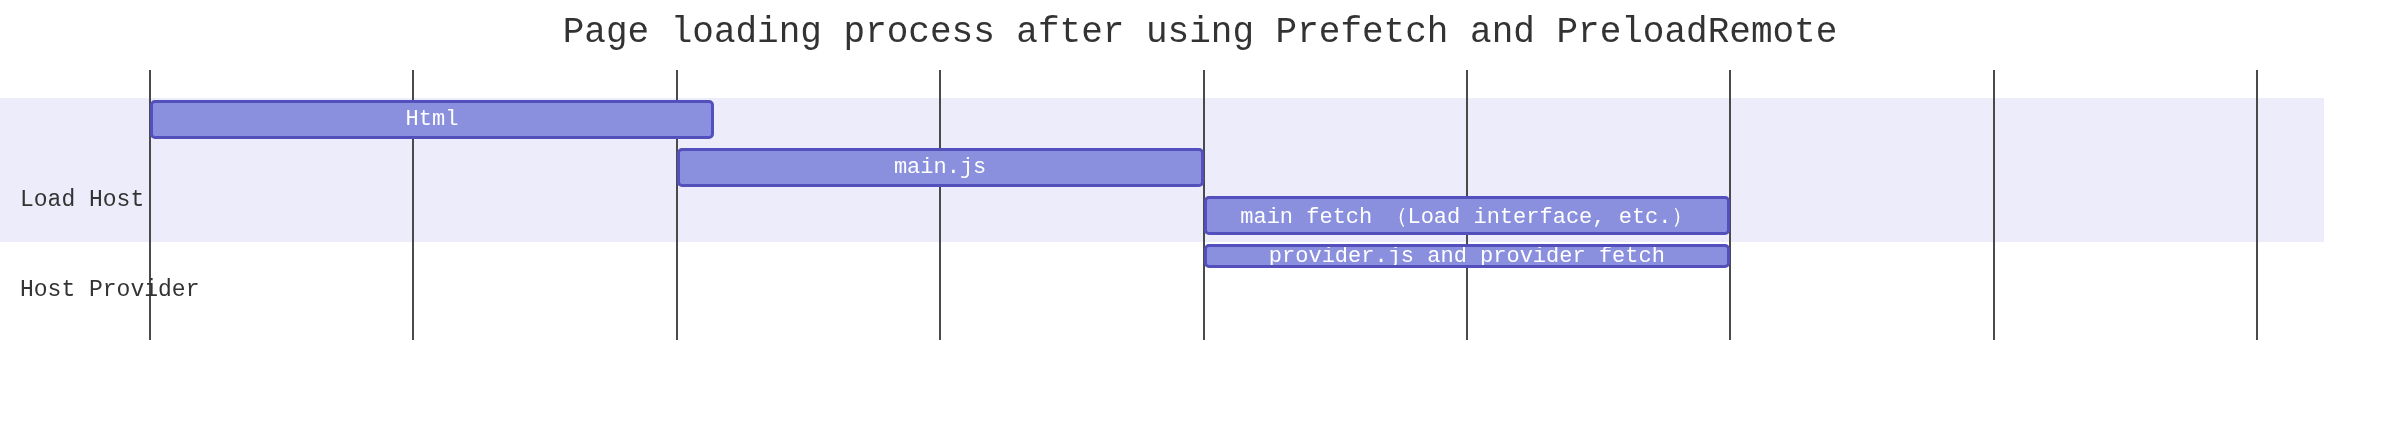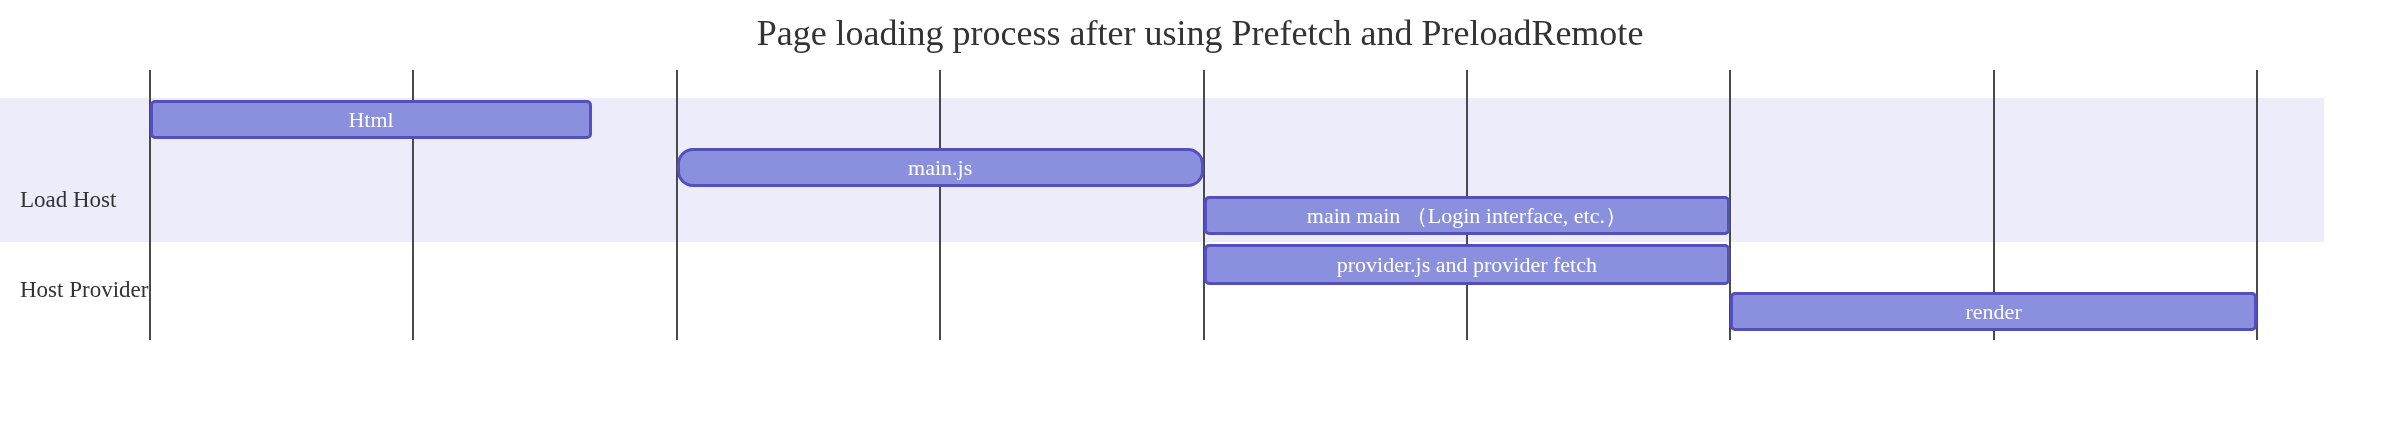--- a/index.html
+++ b/index.html
@@ -1,21 +1,21 @@
 <!DOCTYPE html>
 <html style="--bg: #ffffff; --title-color: #333333; --label-color: #333333; --grid-color: #4a4a4a; --band-fill: #ececfb; --bar-fill: #8a90dd; --bar-border: #534fbc; --bar-text: #ffffff;"><head>
 <meta charset="utf-8">
 <style>
   html, body { margin: 0; padding: 0; background: #ffffff; }
   .canvas {
     position: relative;
     width: 2400px;
     height: 440px;
     background: var(--bg, #ffffff);
-    font-family: Liberation Serif, serif;
+    font-family: Liberation Mono, monospace;
     overflow: hidden;
   }
   .chart-title {
     position: absolute;
     top: 12px;
     left: 0;
     width: 2400px;
     text-align: center;
     font-size: 36px;
     font-weight: 500;
@@ -76,23 +76,22 @@
       <div class="grid-line" style="left: 412.375px; top: 70px; height: 270px;"></div>
       <div class="grid-line" style="left: 675.75px; top: 70px; height: 270px;"></div>
       <div class="grid-line" style="left: 939.125px; top: 70px; height: 270px;"></div>
       <div class="grid-line" style="left: 1202.5px; top: 70px; height: 270px;"></div>
       <div class="grid-line" style="left: 1465.88px; top: 70px; height: 270px;"></div>
       <div class="grid-line" style="left: 1729.25px; top: 70px; height: 270px;"></div>
       <div class="grid-line" style="left: 1992.62px; top: 70px; height: 270px;"></div>
       <div class="grid-line" style="left: 2256px; top: 70px; height: 270px;"></div>
     </div>
   <div class="layer" id="bars-layer">
-      <div class="task-bar" style="left: 150px; width: 442px; top: 100px; height: 39px;">Html</div>
-      <div class="task-bar" style="left: 676.75px; width: 526.75px; top: 148px; height: 39px; border-radius: 16px;">main.js</div>
-      <div class="task-bar" style="left: 1203.5px; width: 526.75px; top: 196px; height: 39px;">main main （Login interface, etc.）</div>
-      <div class="task-bar" style="left: 1203.5px; width: 526.75px; top: 244px; height: 41px;">provider.js and provider fetch</div>
-      <div class="task-bar" style="left: 1730.25px; width: 526.75px; top: 292px; height: 39px;">render</div>
+      <div class="task-bar" style="left: 150px; width: 564px; top: 100px; height: 39px;">Html</div>
+      <div class="task-bar" style="left: 676.75px; width: 526.75px; top: 148px; height: 39px;">main.js</div>
+      <div class="task-bar" style="left: 1203.5px; width: 526.75px; top: 196px; height: 39px;">main fetch （Load interface, etc.）</div>
+      <div class="task-bar" style="left: 1203.5px; width: 526.75px; top: 244px; height: 24px;">provider.js and provider fetch</div>
     </div>
   <div class="layer" id="labels-layer">
       <div class="section-label" style="top: 170px; margin-top: 30px;">Load Host</div>
       <div class="section-label" style="top: 290px;">Host Provider</div>
     </div>
 </div>
 
 </body></html>

